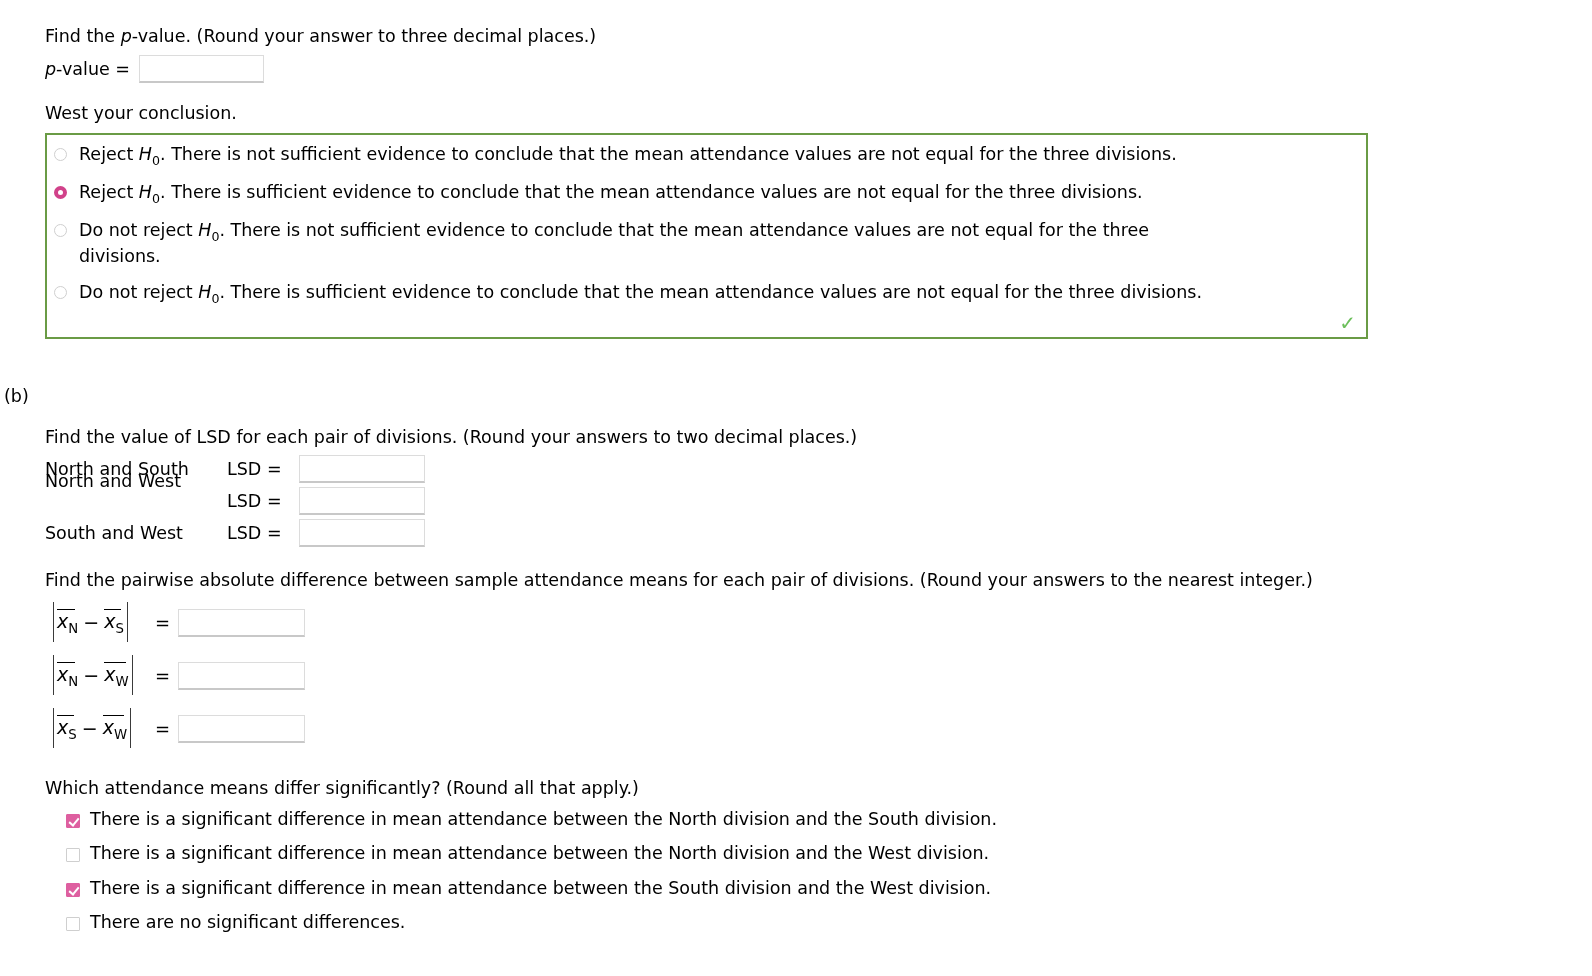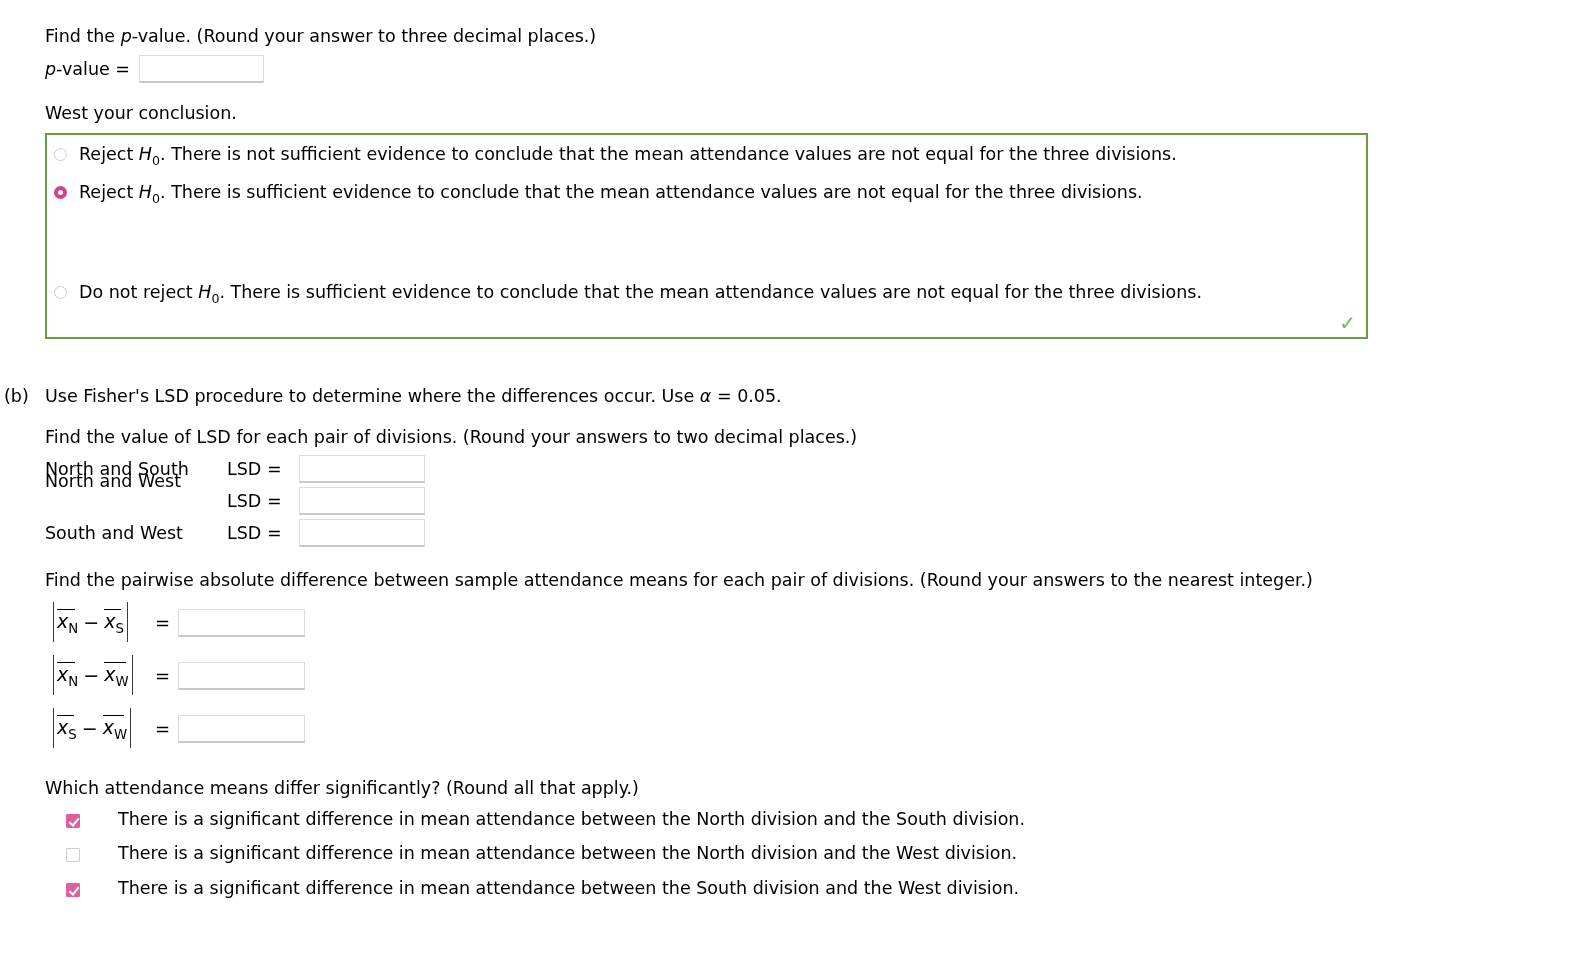--- a/index.html
+++ b/index.html
@@ -79,21 +79,21 @@
     background: #ffffff;
   }
   .radio-label {
     display: block;
     margin-left: 25px;
     line-height: 1.35;
   }
   .radio-label.wrap { white-space: normal; width: 1130px; }
 
   
-  .cb-row { position: absolute; padding-left: 28px; }
+  .cb-row { position: absolute; }
   .cb {
     position: absolute;
     left: 0;
     top: 5px;
     width: 14px;
     height: 14px;
     box-sizing: border-box;
     border: 1px solid #cfcfcf;
     background: #ffffff;
     border-radius: 1px;
@@ -170,34 +170,35 @@
     <div class="radio-row" style="left:7px; top:8px;">
       <span class="radio"></span>
       <span class="radio-label"><span>Reject </span><span class="ital">H</span><sub>0</sub><span>. There is not sufficient evidence to conclude that the mean attendance values are not equal for the three divisions.</span></span>
     </div>
 
     <div class="radio-row" style="left:7px; top:46px;">
       <span class="radio sel"></span>
       <span class="radio-label"><span>Reject </span><span class="ital">H</span><sub>0</sub><span>. There is sufficient evidence to conclude that the mean attendance values are not equal for the three divisions.</span></span>
     </div>
 
+    <div class="radio-row" style="left:7px; top:84px; width:1150px;">
+      <span class="radio"></span>
+      <span class="radio-label wrap"><span>Do not reject </span><span class="ital">H</span><sub>0</sub><span>. There is not sufficient evidence to conclude that the mean attendance values are not equal for the three divisions.</span></span>
+    </div>
 
     <div class="radio-row" style="left:7px; top:146px;">
       <span class="radio"></span>
       <span class="radio-label"><span>Do not reject </span><span class="ital">H</span><sub>0</sub><span>. There is sufficient evidence to conclude that the mean attendance values are not equal for the three divisions.</span></span>
     </div>
 
     <span class="check-mark">✓</span>
   </div>
 
   <div class="abs txt" style="left:4px; top:365px;">(b)</div>
 
-  <div class="abs txt" style="left:45px; top:365px;">
-    <span>Use Fisher's LSD procedure to determine where the differences occur. Use </span><span class="ital">α</span><span> = 0.05.</span>
-  </div>
 
   <div class="abs txt" style="left:45px; top:406px;">Find the value of LSD for each pair of divisions. (Round your answers to two decimal places.)</div>
 
   <div class="abs txt" style="left:45px; top:438px;">North and South</div>
   <div class="abs txt" style="left:227px; top:438px;">LSD  =</div>
   <input class="inputbox abs" type="text" style="left: 299px; top: 435px; width: 126px;" value="">
 
   <div class="abs txt" style="left:45px; top:450px;">North and West</div>
   <div class="abs txt" style="left:227px; top:470px;">LSD  =</div>
   <input class="inputbox abs" type="text" style="left: 299px; top: 467px; width: 126px;" value="">
@@ -248,14 +249,18 @@
   <div class="cb-row" style="left:66px; top:823px;">
     <span class="cb"></span>
     <span class="cb-label">There is a significant difference in mean attendance between the North division and the West division.</span>
   </div>
 
   <div class="cb-row" style="left:66px; top:858px;">
     <span class="cb sel"></span>
     <span class="cb-label">There is a significant difference in mean attendance between the South division and the West division.</span>
   </div>
 
+  <div class="cb-row" style="left:66px; top:892px;">
+    <span class="cb"></span>
+    <span class="cb-label">There are no significant differences.</span>
+  </div>
 
 </div>
 
 </body></html>

